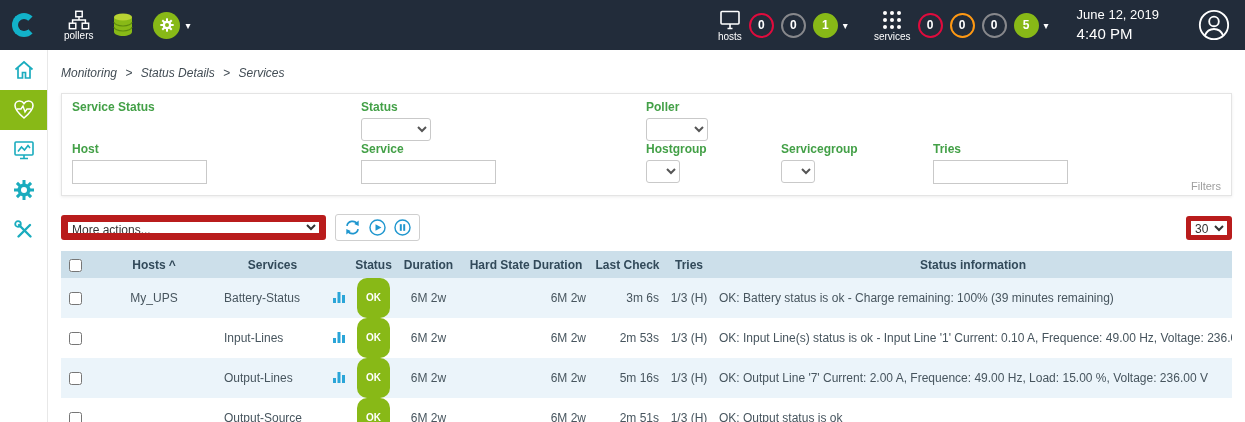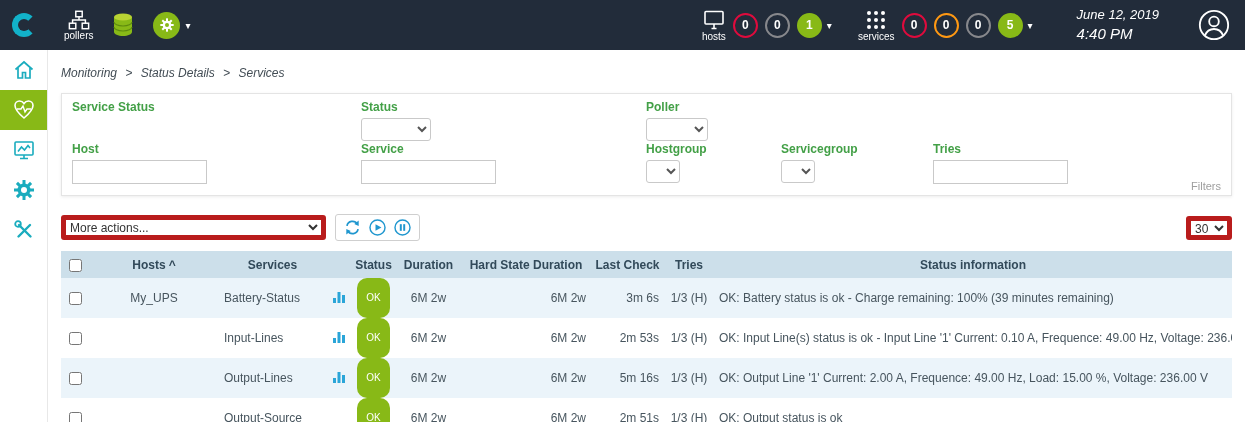--- a/index.html
+++ b/index.html
@@ -34,21 +34,21 @@
   .chev { color:#fff; font-size:10px; margin-left:5px; cursor:pointer; }
   .status-group { display:flex; align-items:center; }
   .status-group.hosts { margin-left:auto; }
   .status-group.services { margin-left:26px; }
   .badge {
     width:25px; height:25px; border-radius:50%;
     border:2px solid #888; background:transparent;
     display:flex; align-items:center; justify-content:center;
     font-size:12px; font-weight:bold; color:#fff; margin-left:7px; cursor:pointer;
   }
-  .clock { margin-left:44px; line-height:1.3; cursor:default;font-style:italic; }
+  .clock { margin-left:28px; line-height:1.3; cursor:default; }
   .clock .date-line { font-size:13px; }
   .clock .time-line { font-size:15px; }
   .user-wrap { margin:0 14px 0 38px; cursor:pointer; display:flex; align-items:center; }
 
   
   .sidebar {
     position:absolute; top:50px; left:0; width:48px; height:372px;
     background:#fff; border-right:1px solid #e8e8e8; z-index:4;
   }
   .sb-item { width:47px; height:40px; display:flex; align-items:center; justify-content:center; cursor:pointer; }
@@ -66,21 +66,21 @@
     border:1px solid #e4e4e4; box-shadow:0 1px 3px rgba(0,0,0,0.08);
   }
   .f-label { position:absolute; font-size:12px; font-weight:bold; color:#43a047; }
   .f-ctl { position:absolute; font-size:12px; color:#555; background:#fff; }
   input.f-ctl { border:1px solid #c9c9c9; height:24px; padding:0 5px; border-radius:0; }
   select.f-ctl { height:23px; border:1px solid #c9c9c9; border-radius:3px; }
   .filters-tag { position:absolute; right:10px; bottom:3px; font-size:11px; color:#9e9e9e; }
 
   
   .toolbar { margin-top:18px; display:flex; align-items:center; }
-  select.more-actions { width:265px; height:25px; font-size:12px; border:5px solid #b91c1c; border-radius:3px; background:#fff; color:#333; }
+  select.more-actions { width:265px; height:25px; font-size:12px; border:7px solid #b91c1c; border-radius:3px; background:#fff; color:#333; }
   .action-icons {
     margin-left:9px; height:27px; border:1px solid #cfcfcf; border-radius:3px;
     display:flex; align-items:center; gap:6px; padding:0 7px; background:#fff;
   }
   .action-icons svg { cursor:pointer; display:block; }
   .spacer { flex:1; }
   select.page-size { width:46px; height:24px; font-size:12px; border:5px solid #b91c1c; border-radius:3px; background:#fff; color:#333; }
 
   
   table.svc { width:100%; border-collapse:collapse; table-layout:fixed; margin-top:10px; }
@@ -91,21 +91,21 @@
   table.svc td {
     font-size:12px; color:#47555e; height:34px; padding:0 5px;
     white-space:nowrap; overflow:hidden;
   }
   tr.alt td { background:#ebf4fa; }
   .c-center { text-align:center; }
   .c-left { text-align:left; }
   .c-right { text-align:right; }
   .pill {
     display:inline-block; background:#88b917; color:#fff; font-size:10px;
-    font-weight:normal; padding:14px 9px; border-radius:10px; line-height:1.2;
+    font-weight:bold; padding:14px 9px; border-radius:10px; line-height:1.2;
   }
   .sort { font-weight:bold; margin-left:3px; }
   .host-cell, .svc-cell { cursor:pointer; }
   input[type="checkbox"] { width:13px; height:13px; margin:0; vertical-align:middle; }
 </style>
 </head>
 <body>
 
 <div class="topbar">
   <div class="logo">
@@ -399,21 +399,21 @@
             <rect x="1" y="8" width="3" height="5" fill="#2aa5d8"></rect>
               <rect x="5.5" y="2" width="3" height="11" fill="#2aa5d8"></rect>
               <rect x="10" y="5" width="3" height="8" fill="#2aa5d8"></rect>
           </svg>
         </td>
         <td class="c-center"><span class="pill">OK</span></td>
         <td class="c-center">6M 2w</td>
         <td class="c-right">6M 2w</td>
         <td class="c-right">5m 16s</td>
         <td class="c-center">1/3 (H)</td>
-        <td class="c-left">OK: Output Line '1' Current: 2.00 A, Frequence: 49.00 Hz, Load: 15.00 %, Voltage: 236.00 V</td>
+        <td class="c-left">OK: Output Line '7' Current: 2.00 A, Frequence: 49.00 Hz, Load: 15.00 %, Voltage: 236.00 V</td>
       </tr>
       <tr>
         <td class="c-center"><input type="checkbox" style=""></td>
         <td class="c-center host-cell"></td>
         <td class="c-left svc-cell">Output-Source</td>
         <td class="c-center"></td>
         <td class="c-center"><span class="pill">OK</span></td>
         <td class="c-center">6M 2w</td>
         <td class="c-right">6M 2w</td>
         <td class="c-right">2m 51s</td>

